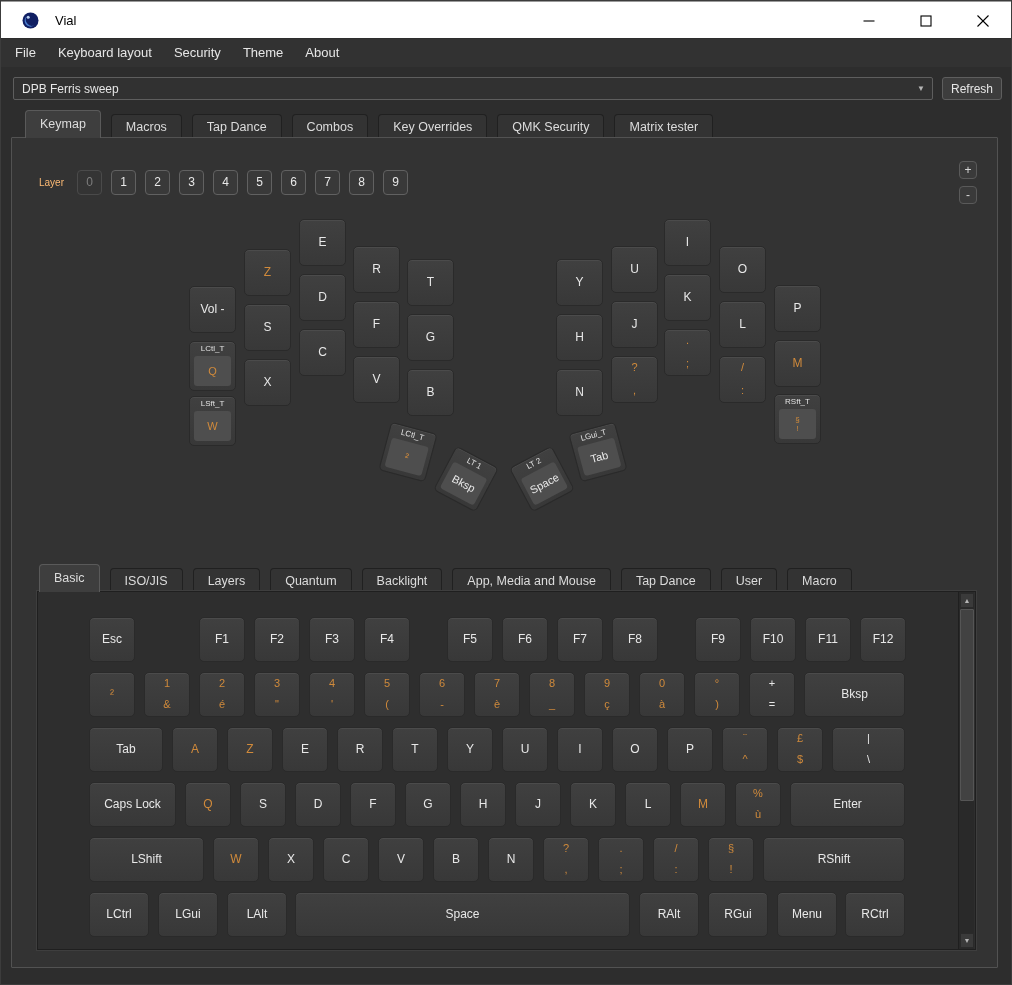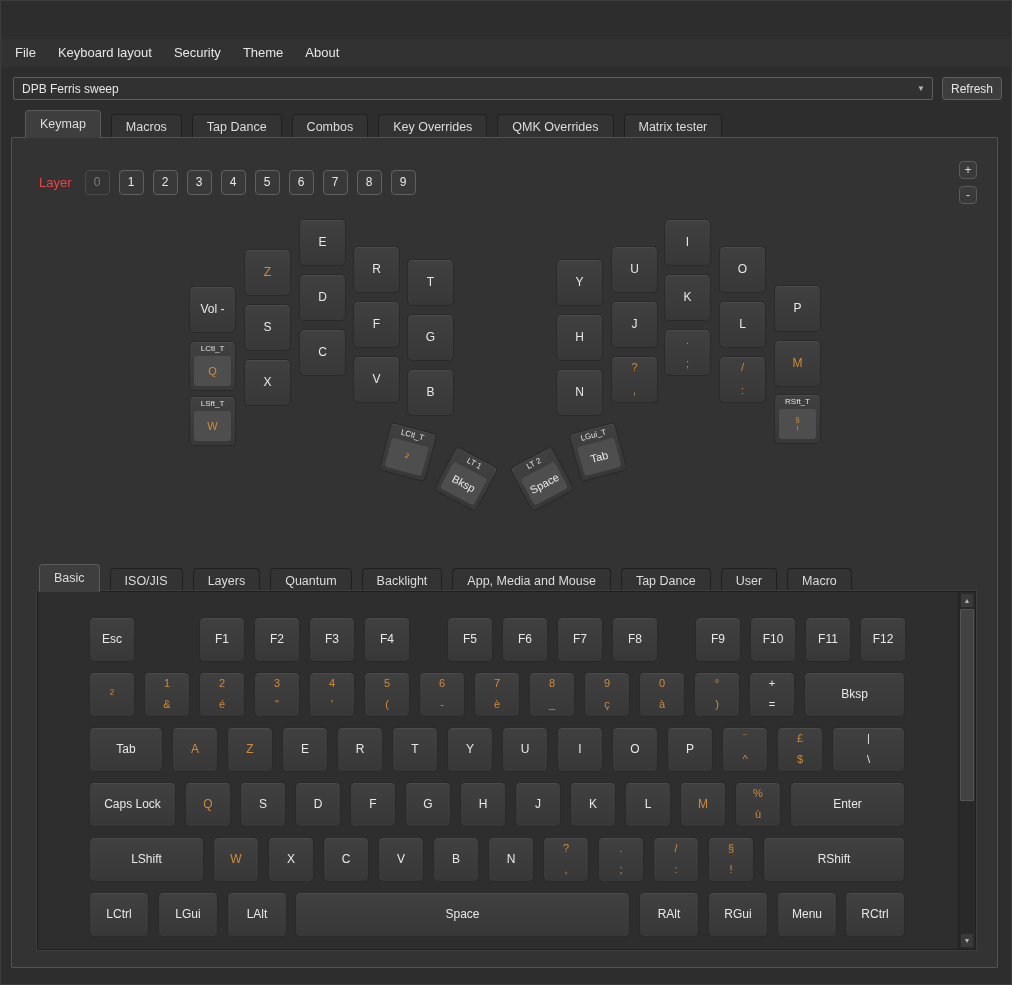--- a/index.html
+++ b/index.html
@@ -29,21 +29,21 @@
   .tabbar.picker { left:38px; top:562px; height:29px; }
   .tab { background:#333333; border:1px solid #202020; border-bottom:none; border-radius:4px 4px 0 0; color:#dcdcdc; font-size:12.5px; padding:0 14px; height:24px; line-height:24px; margin-right:10px; }
   .tab.active { background:#3e3e3e; border:1px solid #5a5a5a; border-bottom:none; height:28px; line-height:27px; z-index:3; }
 
   
   .keymap-pane { position:absolute; left:10px; top:136px; width:987px; height:831px; background:#333333; border:1px solid #525252; border-radius:1px; }
   .picker-panel { position:absolute; left:36px; top:590px; width:939px; height:359px; background:#2e2e2e; border:1px solid #1f1f1f; box-shadow:0 0 0 1px #3e3e3e; }
 
   
   .layer-row { position:absolute; left:38px; top:168px; height:26px; display:flex; align-items:center; }
-  .layer-label { color:#ef4444; font-size:13px; margin-right:13px; }
+  .layer-label { color:#fdba74; font-size:10px; margin-right:13px; }
   .layer-btn { width:25px; height:25px; margin-right:9px; background:#393939; border:1px solid #616161; border-radius:4px; color:#e8e8e8; font-size:12px; display:flex; align-items:center; justify-content:center; }
   .layer-btn.current { color:#7e7e7e; border-color:#4a4a4a; background:#343434; }
 
   
   .zoom-btn { position:absolute; left:958px; width:18px; height:18px; background:#3a3a3a; border:1px solid #5a5a5a; border-radius:4px; color:#d8d8d8; font-size:12px; display:flex; align-items:center; justify-content:center; line-height:1; }
 
   
   .canvas { position:absolute; left:0; top:0; width:100%; height:100%; }
   .key { position:absolute; background:linear-gradient(#404040,#383838); border:1px solid #2a2a2a; border-radius:5px; color:#e8e8e8; box-shadow:inset 0 1px 0 #4b4b4b; }
   .key.single { display:flex; align-items:center; justify-content:center; font-size:12px; }
@@ -56,20 +56,46 @@
   
   .scrollbar { position:absolute; left:957px; top:591px; width:16px; height:357px; background:#292929; border-left:1px solid #1f1f1f; }
   .sb-btn { position:absolute; left:1px; width:14px; height:15px; background:#3a3a3a; border:1px solid #2a2a2a; color:#b5b5b5; font-size:7px; display:flex; align-items:center; justify-content:center; }
   .sb-thumb { position:absolute; left:1px; top:17px; width:14px; height:192px; background:#424242; border:1px solid #555555; border-radius:1px; }
 </style>
 </head>
 <body>
 
 <div class="app">
 
+  <div class="titlebar">
+    <svg class="app-icon" viewBox="0 0 17 17">
+      <circle cx="8.5" cy="8.5" r="8" fill="#101f63"></circle>
+      <path d="M5 4 A 6.2 6.2 0 0 0 12 13.5 A 4.6 4.6 0 0 1 5 4 Z" fill="#4a7ccd"></path>
+      <circle cx="6.2" cy="5.2" r="1.5" fill="#b9d0f0"></circle>
+    </svg>
+    <span class="win-title">Vial</span>
+    <div class="win-controls">
+      <div class="win-btn">
+        <svg width="12" height="12" viewBox="0 0 12 12">
+            <line x1="0.5" y1="6" x2="11.5" y2="6" stroke="#000" stroke-width="1.1"></line>
+          </svg>
+      </div>
+      <div class="win-btn">
+        <svg width="12" height="12" viewBox="0 0 12 12">
+            <rect x="1" y="1" width="10" height="10" fill="none" stroke="#000" stroke-width="1.1"></rect>
+          </svg>
+      </div>
+      <div class="win-btn">
+        <svg width="12" height="12" viewBox="0 0 12 12">
+            <line x1="0.5" y1="0.5" x2="11.5" y2="11.5" stroke="#000" stroke-width="1.1"></line>
+            <line x1="11.5" y1="0.5" x2="0.5" y2="11.5" stroke="#000" stroke-width="1.1"></line>
+          </svg>
+      </div>
+    </div>
+  </div>
 
   <div class="menubar">
       <div class="menu-item">File</div>
       <div class="menu-item">Keyboard layout</div>
       <div class="menu-item">Security</div>
       <div class="menu-item">Theme</div>
       <div class="menu-item">About</div>
     </div>
 
   <div class="combo">
@@ -77,21 +103,21 @@
     <span class="combo-arrow">▼</span>
   </div>
   <div class="refresh-btn">Refresh</div>
 
   <div class="tabbar main">
       <div class="tab active">Keymap</div>
       <div class="tab">Macros</div>
       <div class="tab">Tap Dance</div>
       <div class="tab">Combos</div>
       <div class="tab">Key Overrides</div>
-      <div class="tab">QMK Overrides</div>
+      <div class="tab">QMK Security</div>
       <div class="tab">Matrix tester</div>
     </div>
 
   <div class="keymap-pane"></div>
 
   <div class="layer-row">
     <span class="layer-label">Layer</span>
   <div class="layer-btn current">0</div>
       <div class="layer-btn">1</div>
       <div class="layer-btn">2</div>

